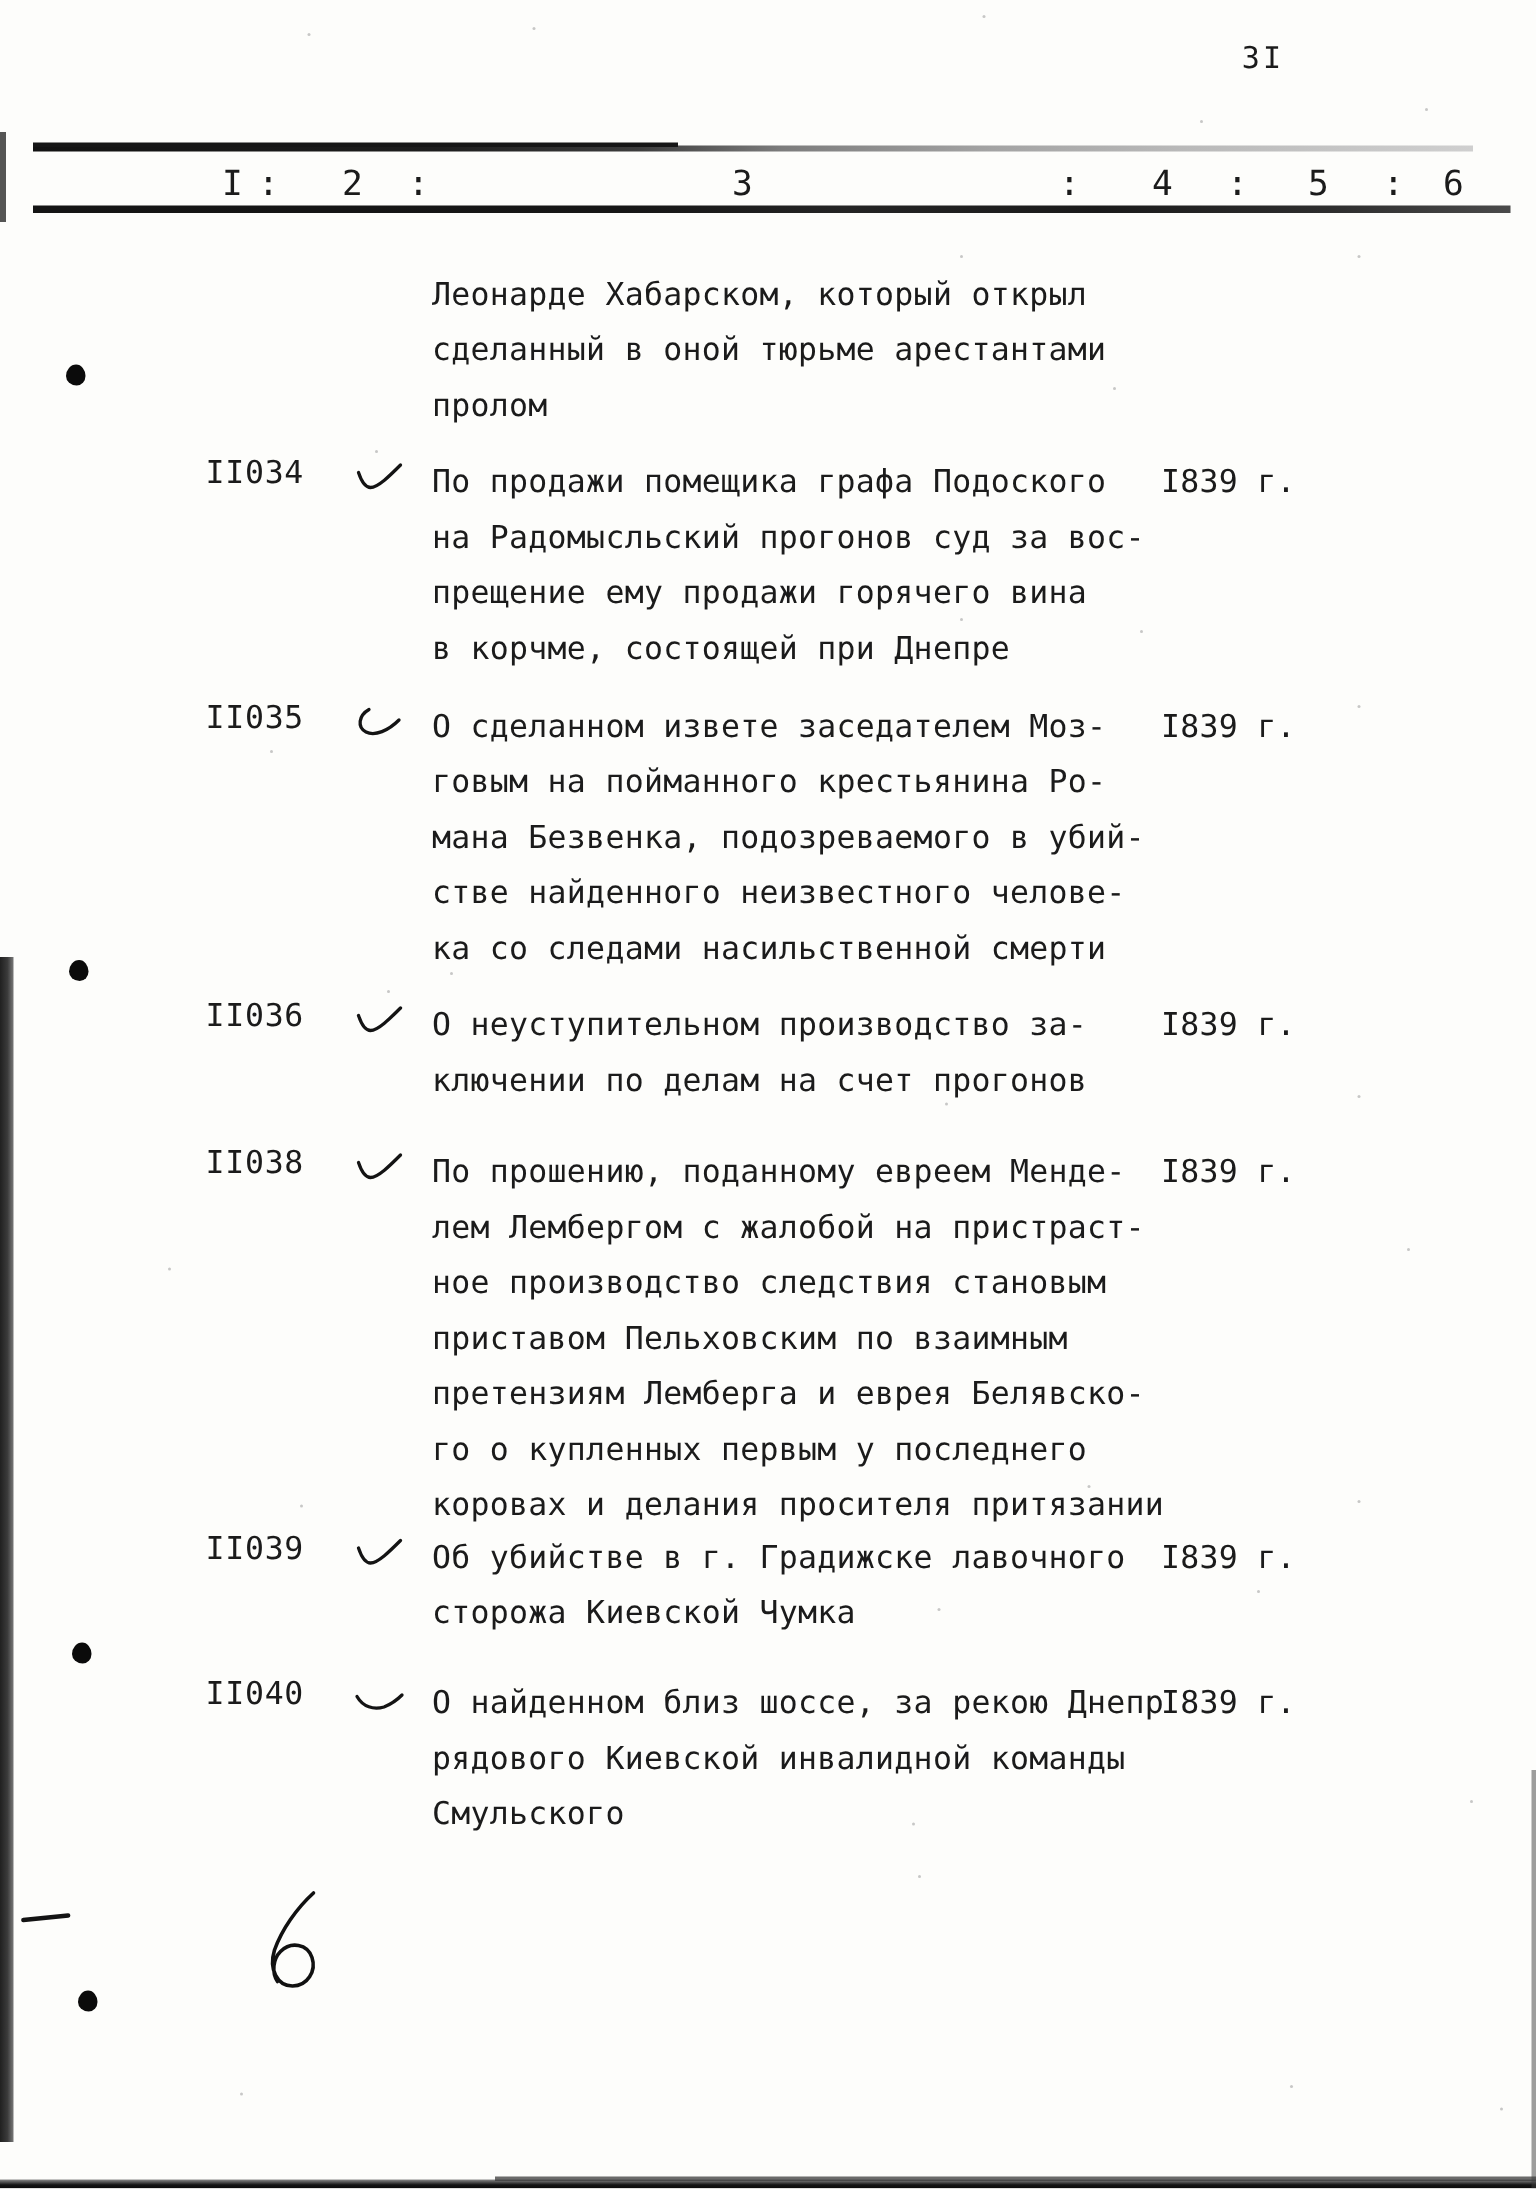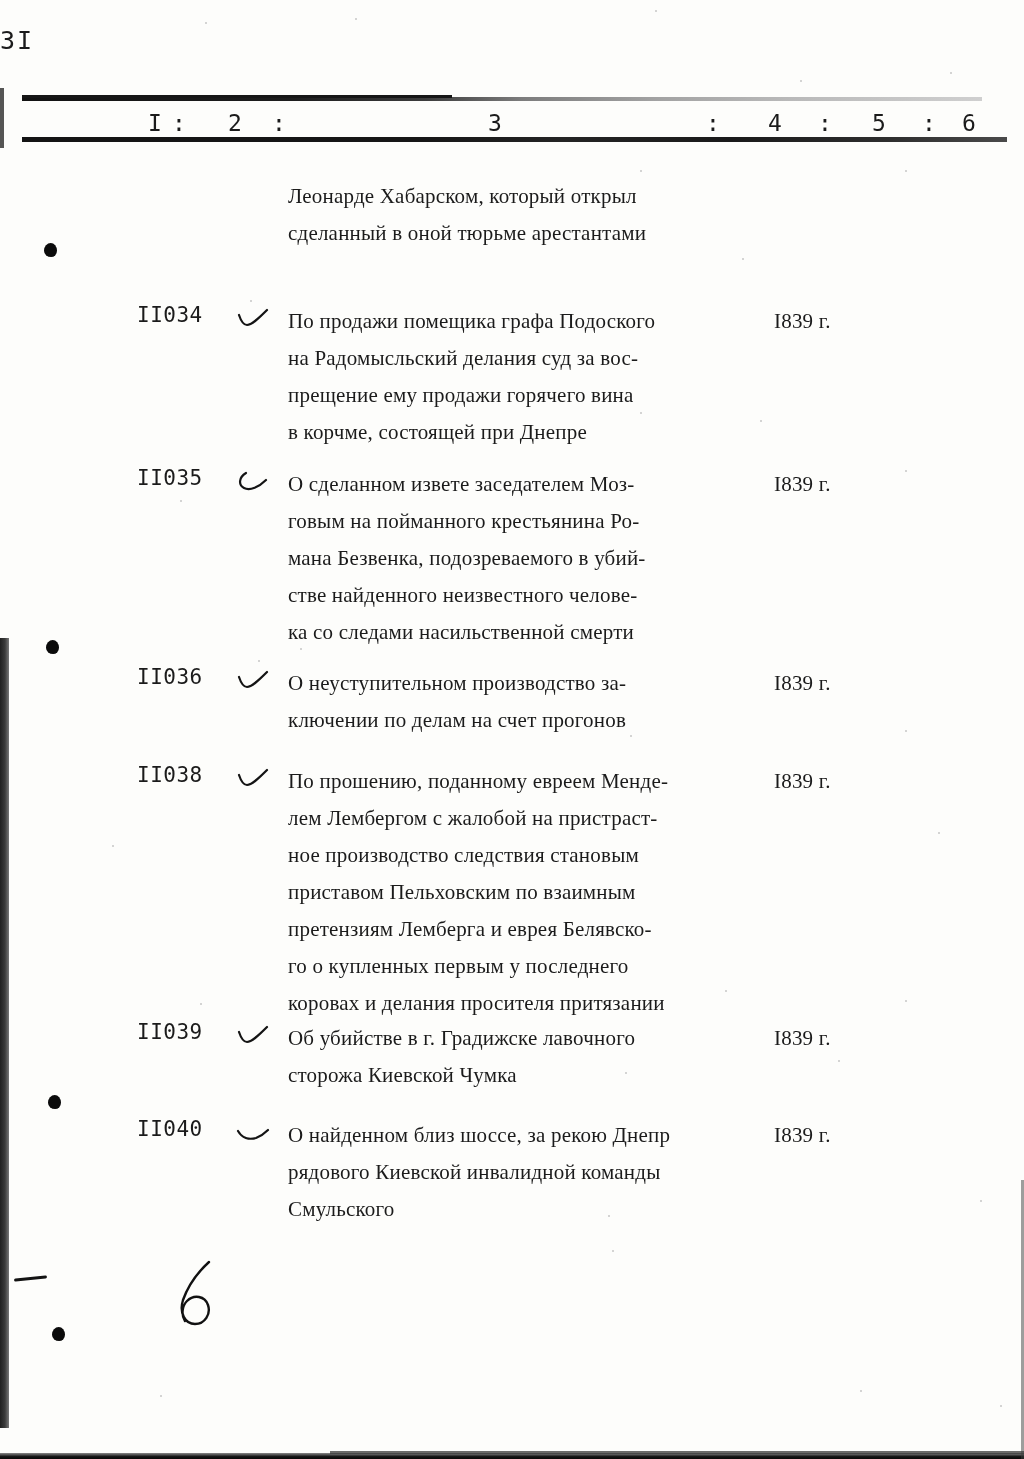--- a/index.html
+++ b/index.html
@@ -62,22 +62,22 @@
     background: #3d3d3d;
     opacity: .5;
   }
 
   
   .page-number {
     position: absolute;
     left: 0;
     top: 26px;
     width: 856px;
-    text-align: left;
-    font-size: 25px;
+    text-align: right;
+    font-size: 20px;
     letter-spacing: 2px;
   }
 
   
   .rule-top {
     position: absolute;
     left: 22px;
     top: 97px;
     width: 960px;
     height: 4px;
@@ -136,21 +136,20 @@
     pointer-events: none;
   }
   .entry-body {
     position: absolute;
     left: 288px;
     width: 700px;
     font-size: 21px;
     line-height: 37px;
     letter-spacing: 0.2px;
     white-space: pre;
-    font-family: Liberation Serif, serif;
   }
   .entry-body .line {
     height: 37px;
     position: relative;
   }
   .year {
     position: absolute;
     left: 486px;
     top: 0;
     white-space: pre;
@@ -217,28 +216,28 @@
       <div class="col-header" style="left: 706px;">:</div>
       <div class="col-header" style="left: 768px;">4</div>
       <div class="col-header" style="left: 818px;">:</div>
       <div class="col-header" style="left: 872px;">5</div>
       <div class="col-header" style="left: 922px;">:</div>
       <div class="col-header" style="left: 962px;">6</div>
     </div>
 
   <div id="entries-host">
       <div class="entry" style="top: 178px;">
-        <div class="entry-body"><div class="line"><span>Леонарде Хабарском, который открыл</span></div><div class="line"><span>сделанный в оной тюрьме арестантами</span></div></div>
+        <div class="entry-body"><div class="line"><span>Леонарде Хабарском, который открыл</span></div><div class="line"><span>сделанный в оной тюрьме арестантами</span></div><div class="line"><span>пролом</span></div></div>
       </div>
       <div class="entry" style="top: 303px;">
         <div class="entry-num">II034</div>
         <svg viewBox="0 0 34 22" class="tick" style="left: 236px; top: 4px;">
           <path d="M3 8 C5 14, 8 18, 11 18 C16 18, 24 10, 31 3" fill="none" stroke="#141414" stroke-width="2.2" stroke-linecap="round"></path>
         </svg>
-        <div class="entry-body"><div class="line"><span>По продажи помещика графа Подоского</span><span class="year">I839 г.</span></div><div class="line"><span>на Радомысльский делания суд за вос-</span></div><div class="line"><span>прещение ему продажи горячего вина</span></div><div class="line"><span>в корчме, состоящей при Днепре</span></div></div>
+        <div class="entry-body"><div class="line"><span>По продажи помещика графа Подоского</span><span class="year">I839 г.</span></div><div class="line"><span>на Радомысльский прогонов суд за вос-</span></div><div class="line"><span>прещение ему продажи горячего вина</span></div><div class="line"><span>в корчме, состоящей при Днепре</span></div></div>
       </div>
       <div class="entry" style="top: 466px;">
         <div class="entry-num">II035</div>
         <svg viewBox="0 0 34 22" class="tick" style="left: 236px; top: 4px;">
           <path d="M10 3 C3 7, 2 15, 8 18 C14 21, 23 17, 30 10" fill="none" stroke="#141414" stroke-width="2.2" stroke-linecap="round"></path>
         </svg>
         <div class="entry-body"><div class="line"><span>О сделанном извете заседателем Моз-</span><span class="year">I839 г.</span></div><div class="line"><span>говым на пойманного крестьянина Ро-</span></div><div class="line"><span>мана Безвенка, подозреваемого в убий-</span></div><div class="line"><span>стве найденного неизвестного челове-</span></div><div class="line"><span>ка со следами насильственной смерти</span></div></div>
       </div>
       <div class="entry" style="top: 665px;">
         <div class="entry-num">II036</div>

